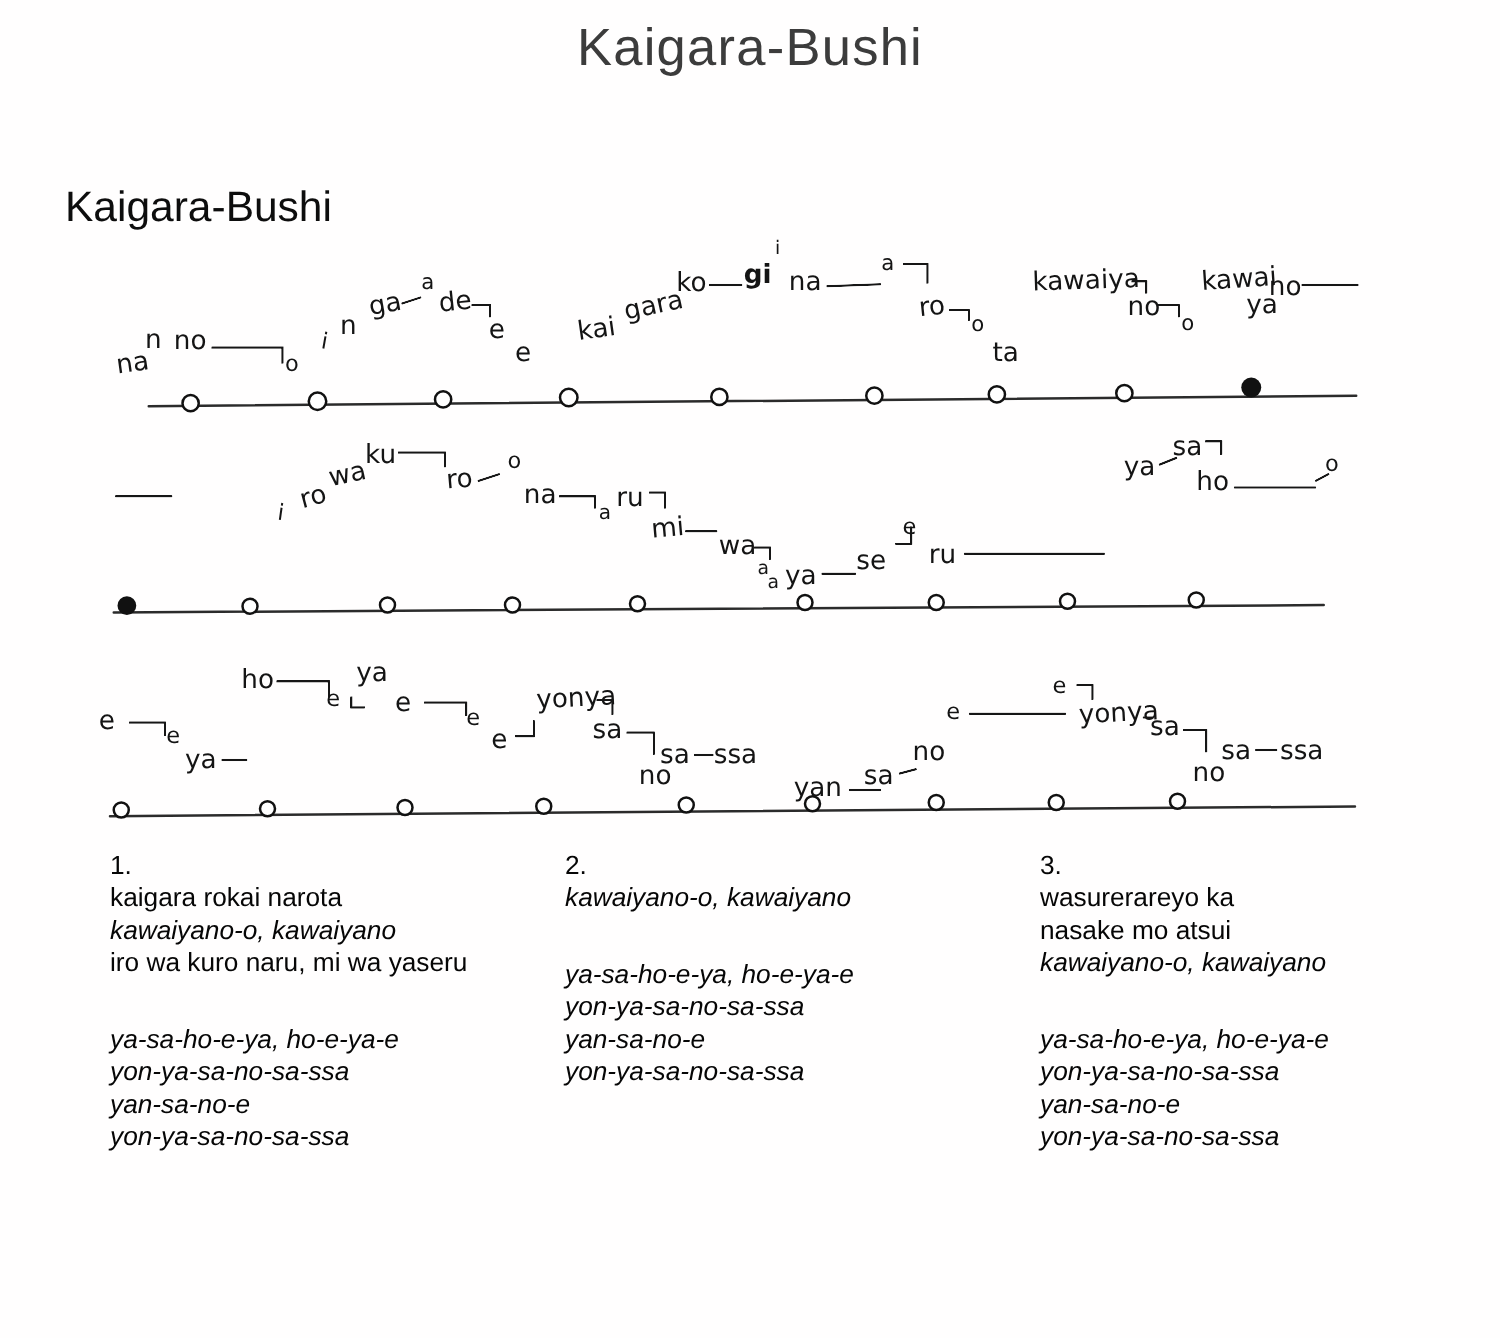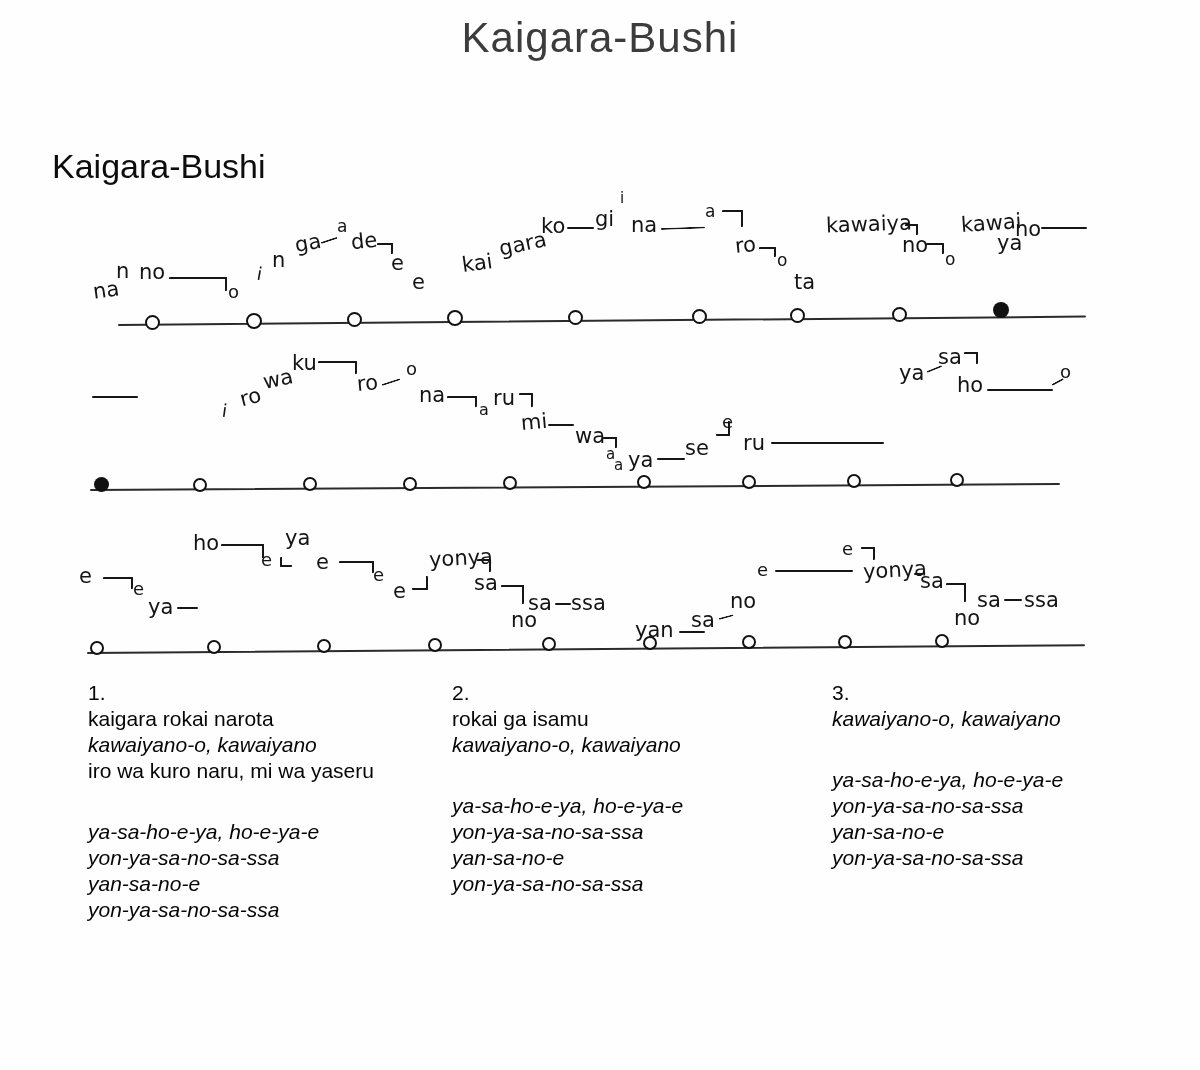--- a/index.html
+++ b/index.html
@@ -58,21 +58,21 @@
       <div class="dash" style="left: 321px; top: 242px; width: 17px; transform: rotate(-18deg);"></div>
       <div class="syl" style="left: 337px; top: 218px; font-size: 17px;">a</div>
       <div class="syl" style="left: 351px; top: 231px; transform: rotate(-6deg);">de</div>
       <div class="corner c-tr" style="left: 377px; top: 243px; width: 14px; height: 9px;"></div>
       <div class="syl" style="left: 391px; top: 253px;">e</div>
       <div class="syl" style="left: 412px; top: 272px;">e</div>
       <div class="syl" style="left: 462px; top: 253px; transform: rotate(-8deg);">kai</div>
       <div class="syl" style="left: 499px; top: 234px; transform: rotate(-12deg);">gara</div>
       <div class="syl" style="left: 541px; top: 216px;">ko</div>
       <div class="dash" style="left: 567px; top: 227px; width: 27px; transform: rotate(0deg);"></div>
-      <div class="syl" style="left: 595px; top: 209px;">gi</div>
+      <div class="syl" style="left: 595px; top: 209px; font-weight: bold;">gi</div>
       <div class="syl" style="left: 620px; top: 191px; font-size: 15px;">i</div>
       <div class="syl" style="left: 631px; top: 215px;">na</div>
       <div class="dash" style="left: 661px; top: 228px; width: 44px; transform: rotate(-2deg);"></div>
       <div class="syl" style="left: 705px; top: 203px; font-size: 17px;">a</div>
       <div class="corner c-tr" style="left: 722px; top: 210px; width: 19px; height: 15px;"></div>
       <div class="syl" style="left: 735px; top: 235px; transform: rotate(-6deg);">ro</div>
       <div class="corner c-tr" style="left: 759px; top: 247px; width: 15px; height: 8px;"></div>
       <div class="syl" style="left: 777px; top: 252px; font-size: 17px;">o</div>
       <div class="syl" style="left: 794px; top: 272px;">ta</div>
       <div class="syl" style="left: 826px; top: 214px; transform: rotate(-2deg);">kawaiya</div>
@@ -187,30 +187,31 @@
         <div class="lyr-line it">kawaiyano-o, kawaiyano</div>
         <div class="lyr-line">iro wa kuro naru, mi wa yaseru</div>
         <div class="gap"></div>
         <div class="lyr-line it">ya-sa-ho-e-ya, ho-e-ya-e</div>
         <div class="lyr-line it">yon-ya-sa-no-sa-ssa</div>
         <div class="lyr-line it">yan-sa-no-e</div>
         <div class="lyr-line it">yon-ya-sa-no-sa-ssa</div>
       </div>
       <div class="verse-col" style="left: 452px; top: 680px; position: absolute;">
         <div class="lyr-line num">2.</div>
-        <div class="lyr-line">rokai ga isamu</div>
         <div class="lyr-line it">kawaiyano-o, kawaiyano</div>
         <div class="gap"></div>
         <div class="lyr-line it">ya-sa-ho-e-ya, ho-e-ya-e</div>
         <div class="lyr-line it">yon-ya-sa-no-sa-ssa</div>
         <div class="lyr-line it">yan-sa-no-e</div>
         <div class="lyr-line it">yon-ya-sa-no-sa-ssa</div>
       </div>
       <div class="verse-col" style="left: 832px; top: 680px; position: absolute;">
         <div class="lyr-line num">3.</div>
+        <div class="lyr-line">wasurerareyo ka</div>
+        <div class="lyr-line">nasake mo atsui</div>
         <div class="lyr-line it">kawaiyano-o, kawaiyano</div>
         <div class="gap"></div>
         <div class="lyr-line it">ya-sa-ho-e-ya, ho-e-ya-e</div>
         <div class="lyr-line it">yon-ya-sa-no-sa-ssa</div>
         <div class="lyr-line it">yan-sa-no-e</div>
         <div class="lyr-line it">yon-ya-sa-no-sa-ssa</div>
       </div>
     </div>
 </div>
 

